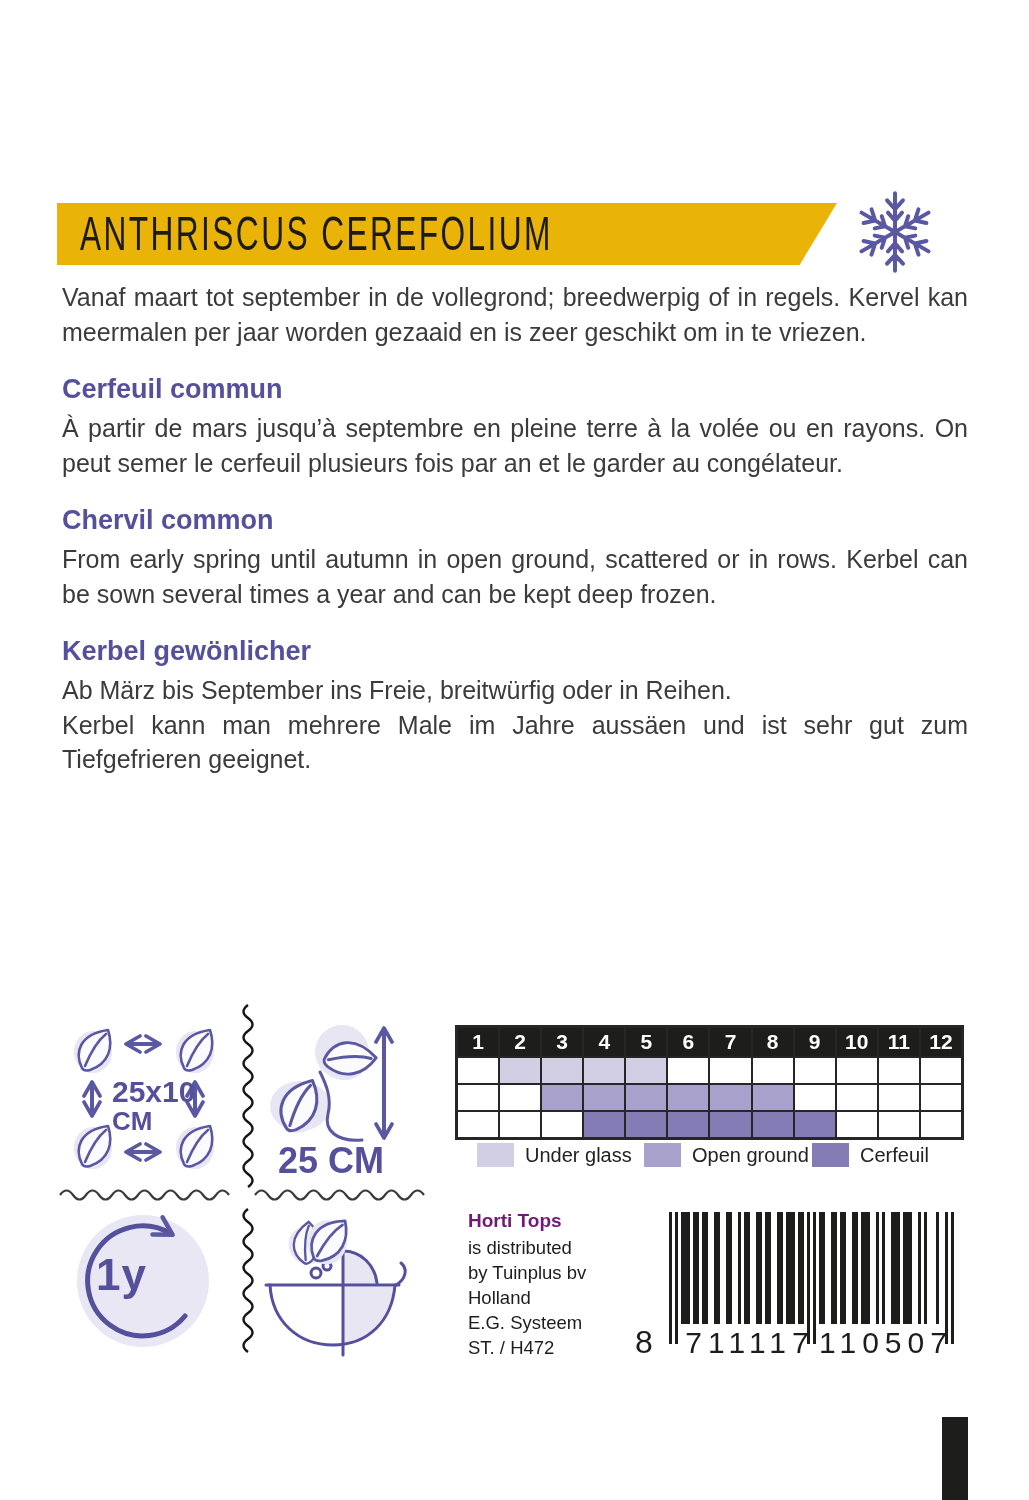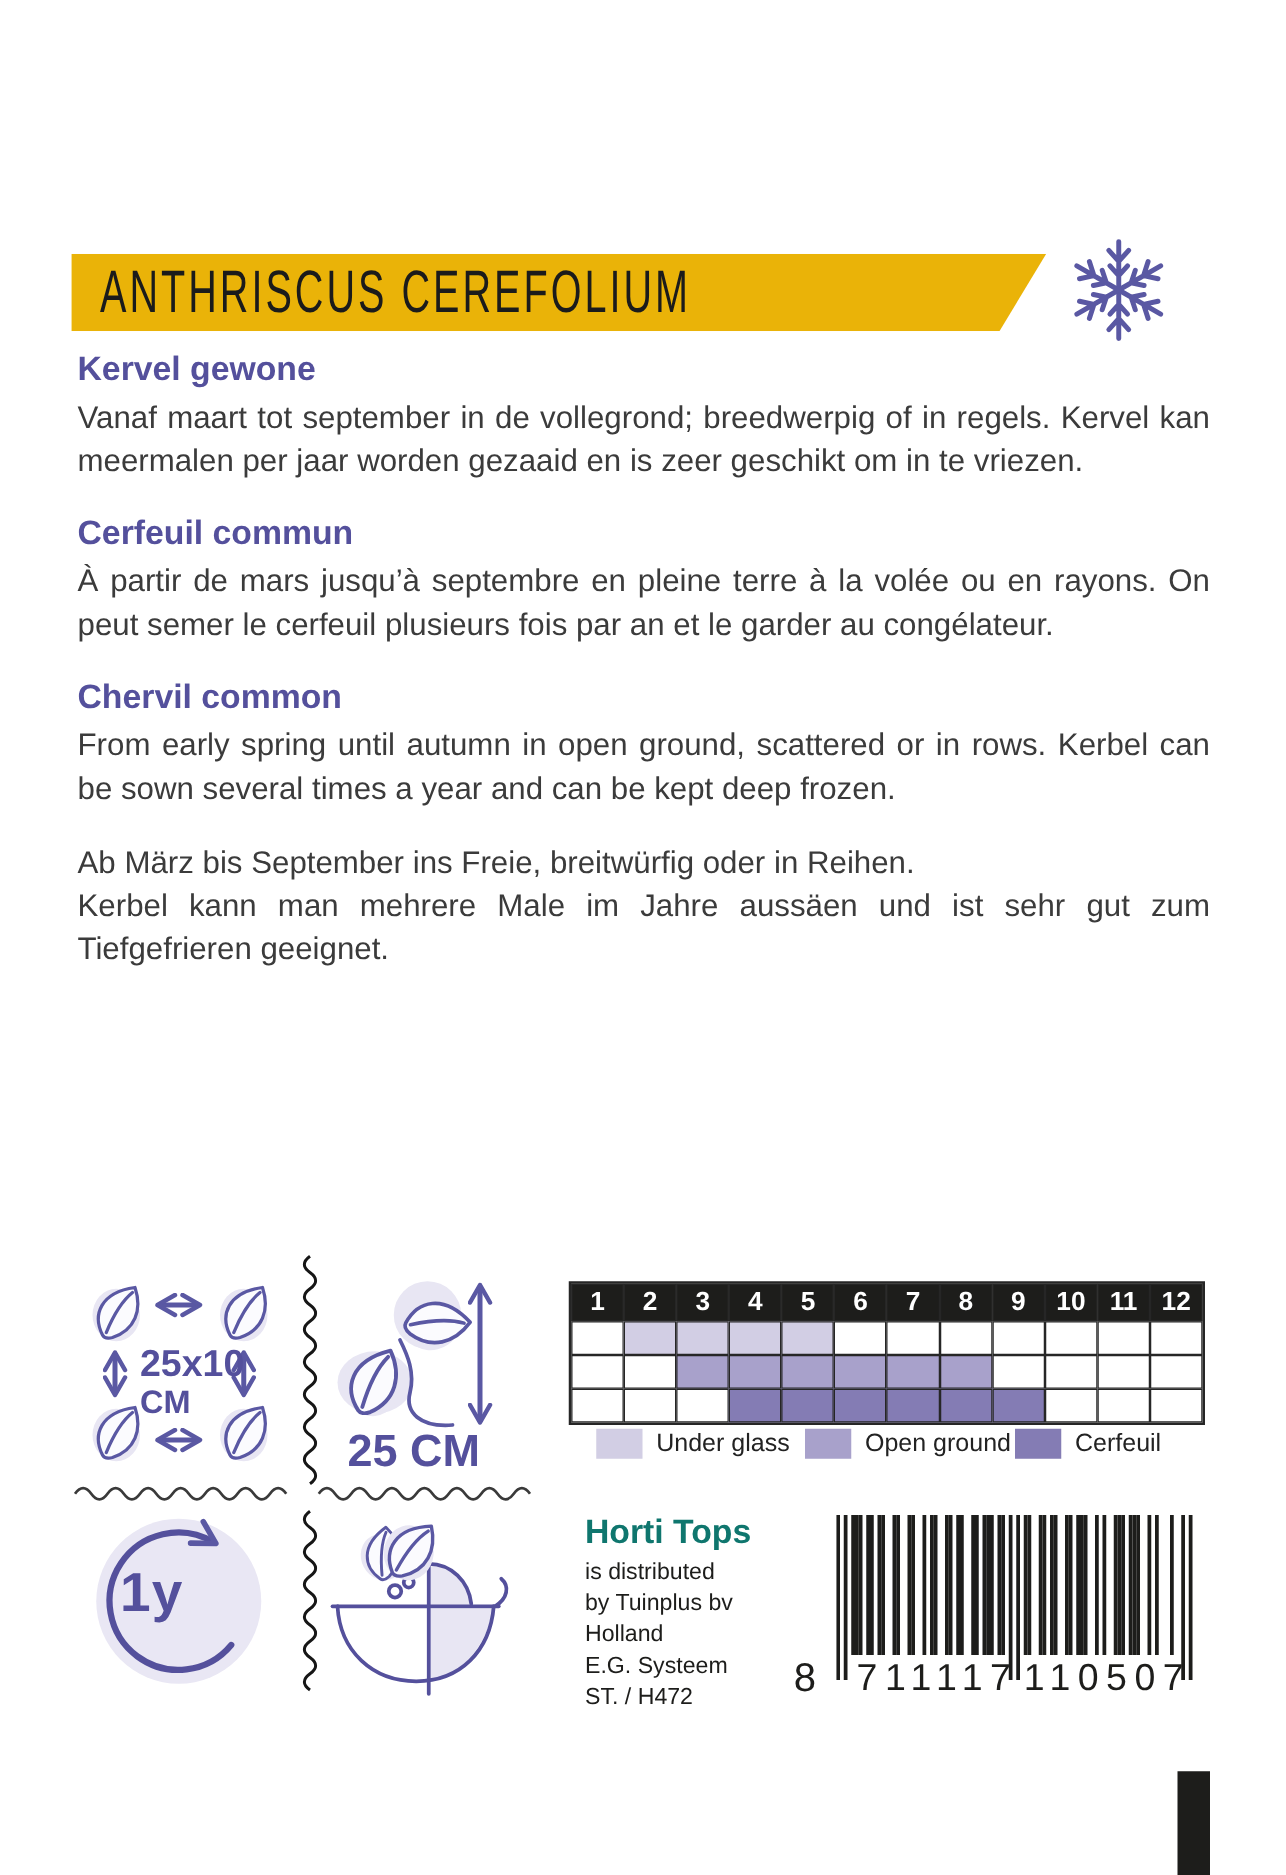--- a/index.html
+++ b/index.html
@@ -56,21 +56,21 @@
   .cal-head{
     background:#1d1d1b; color:#ffffff; font-weight:bold; font-size:21px;
     height:30px; display:flex; align-items:center; justify-content:center;
   }
   .legend{position:absolute; left:455px; top:1143px; width:510px; height:28px;}
   .legend-item{position:absolute; top:0; display:flex; align-items:center;padding-left:22px;}
   .legend-swatch{width:37px; height:24px; margin-right:11px;}
   .legend-label{font-size:20px; color:#222222; white-space:nowrap;}
   
   .distributor{position:absolute; left:468px; top:1210px; width:170px;}
-  .distributor .dist-name{font-size:27px; font-weight:bold; color:#0f766e; margin-bottom:3px;}
+  .distributor .dist-name{font-size:19px; font-weight:bold; color:#701a75; margin-bottom:3px;}
   .distributor .dist-line{font-size:18.5px; color:#1d1d1b; line-height:25px;}
   
   .barcode{position:absolute; left:633px; top:1212px; width:330px; height:150px;}
   .barcode svg{position:absolute; left:36px; top:0;}
   .bc-digit-first{position:absolute; left:2px; top:112px; font-size:32px; color:#1d1d1b;}
   .bc-digits{
     position:absolute; top:114px; font-size:30px; color:#1d1d1b;
     letter-spacing:6px; text-align:center; white-space:nowrap;
   }
   .bc-left{left:50px; width:134px;}
@@ -108,32 +108,32 @@
           </g>
         <g transform="rotate(300 50 50)">
             <path d="M50 50 L50 6 M50 24 L41 14 M50 24 L59 14 M50 37 L42 28 M50 37 L58 28"></path>
           </g>
       </g>
     </svg>
   </div>
 
   <div class="sections">
     <div class="lang-section">
-      <h2>Kervel gewone</h2>
       <p>Vanaf maart tot september in de vollegrond; breedwerpig of in regels. Kervel kan meermalen per jaar worden gezaaid en is zeer geschikt om in te vriezen.</p>
     </div>
     <div class="lang-section">
       <h2>Cerfeuil commun</h2>
       <p>À partir de mars jusqu’à septembre en pleine terre à la volée ou en rayons. On peut semer le cerfeuil plusieurs fois par an et le garder au congélateur.</p>
     </div>
     <div class="lang-section">
       <h2>Chervil common</h2>
       <p>From early spring until autumn in open ground, scattered or in rows. Kerbel can be sown several times a year and can be kept deep frozen.</p>
     </div>
     <div class="lang-section">
+      <h2>Kerbel gewönlicher</h2>
       <p>Ab März bis September ins Freie, breitwürfig oder in Reihen.</p>
       <p>Kerbel kann man mehrere Male im Jahre aussäen und ist sehr gut zum Tiefgefrieren geeignet.</p>
     </div>
   </div>
 
   <svg width="0" height="0" style="position:absolute">
     <defs>
       <g id="leaf">
         <ellipse cx="19" cy="26" rx="19" ry="21" fill="#e8e6f3" stroke="none"></ellipse>
         <path d="M8 42 C0 26 6 8 34 4 C40 22 34 38 16 44 C12 45 9 44 8 42 Z" fill="#fbfbfe" stroke="#5a58a3" stroke-width="2.6" stroke-linejoin="round"></path>

